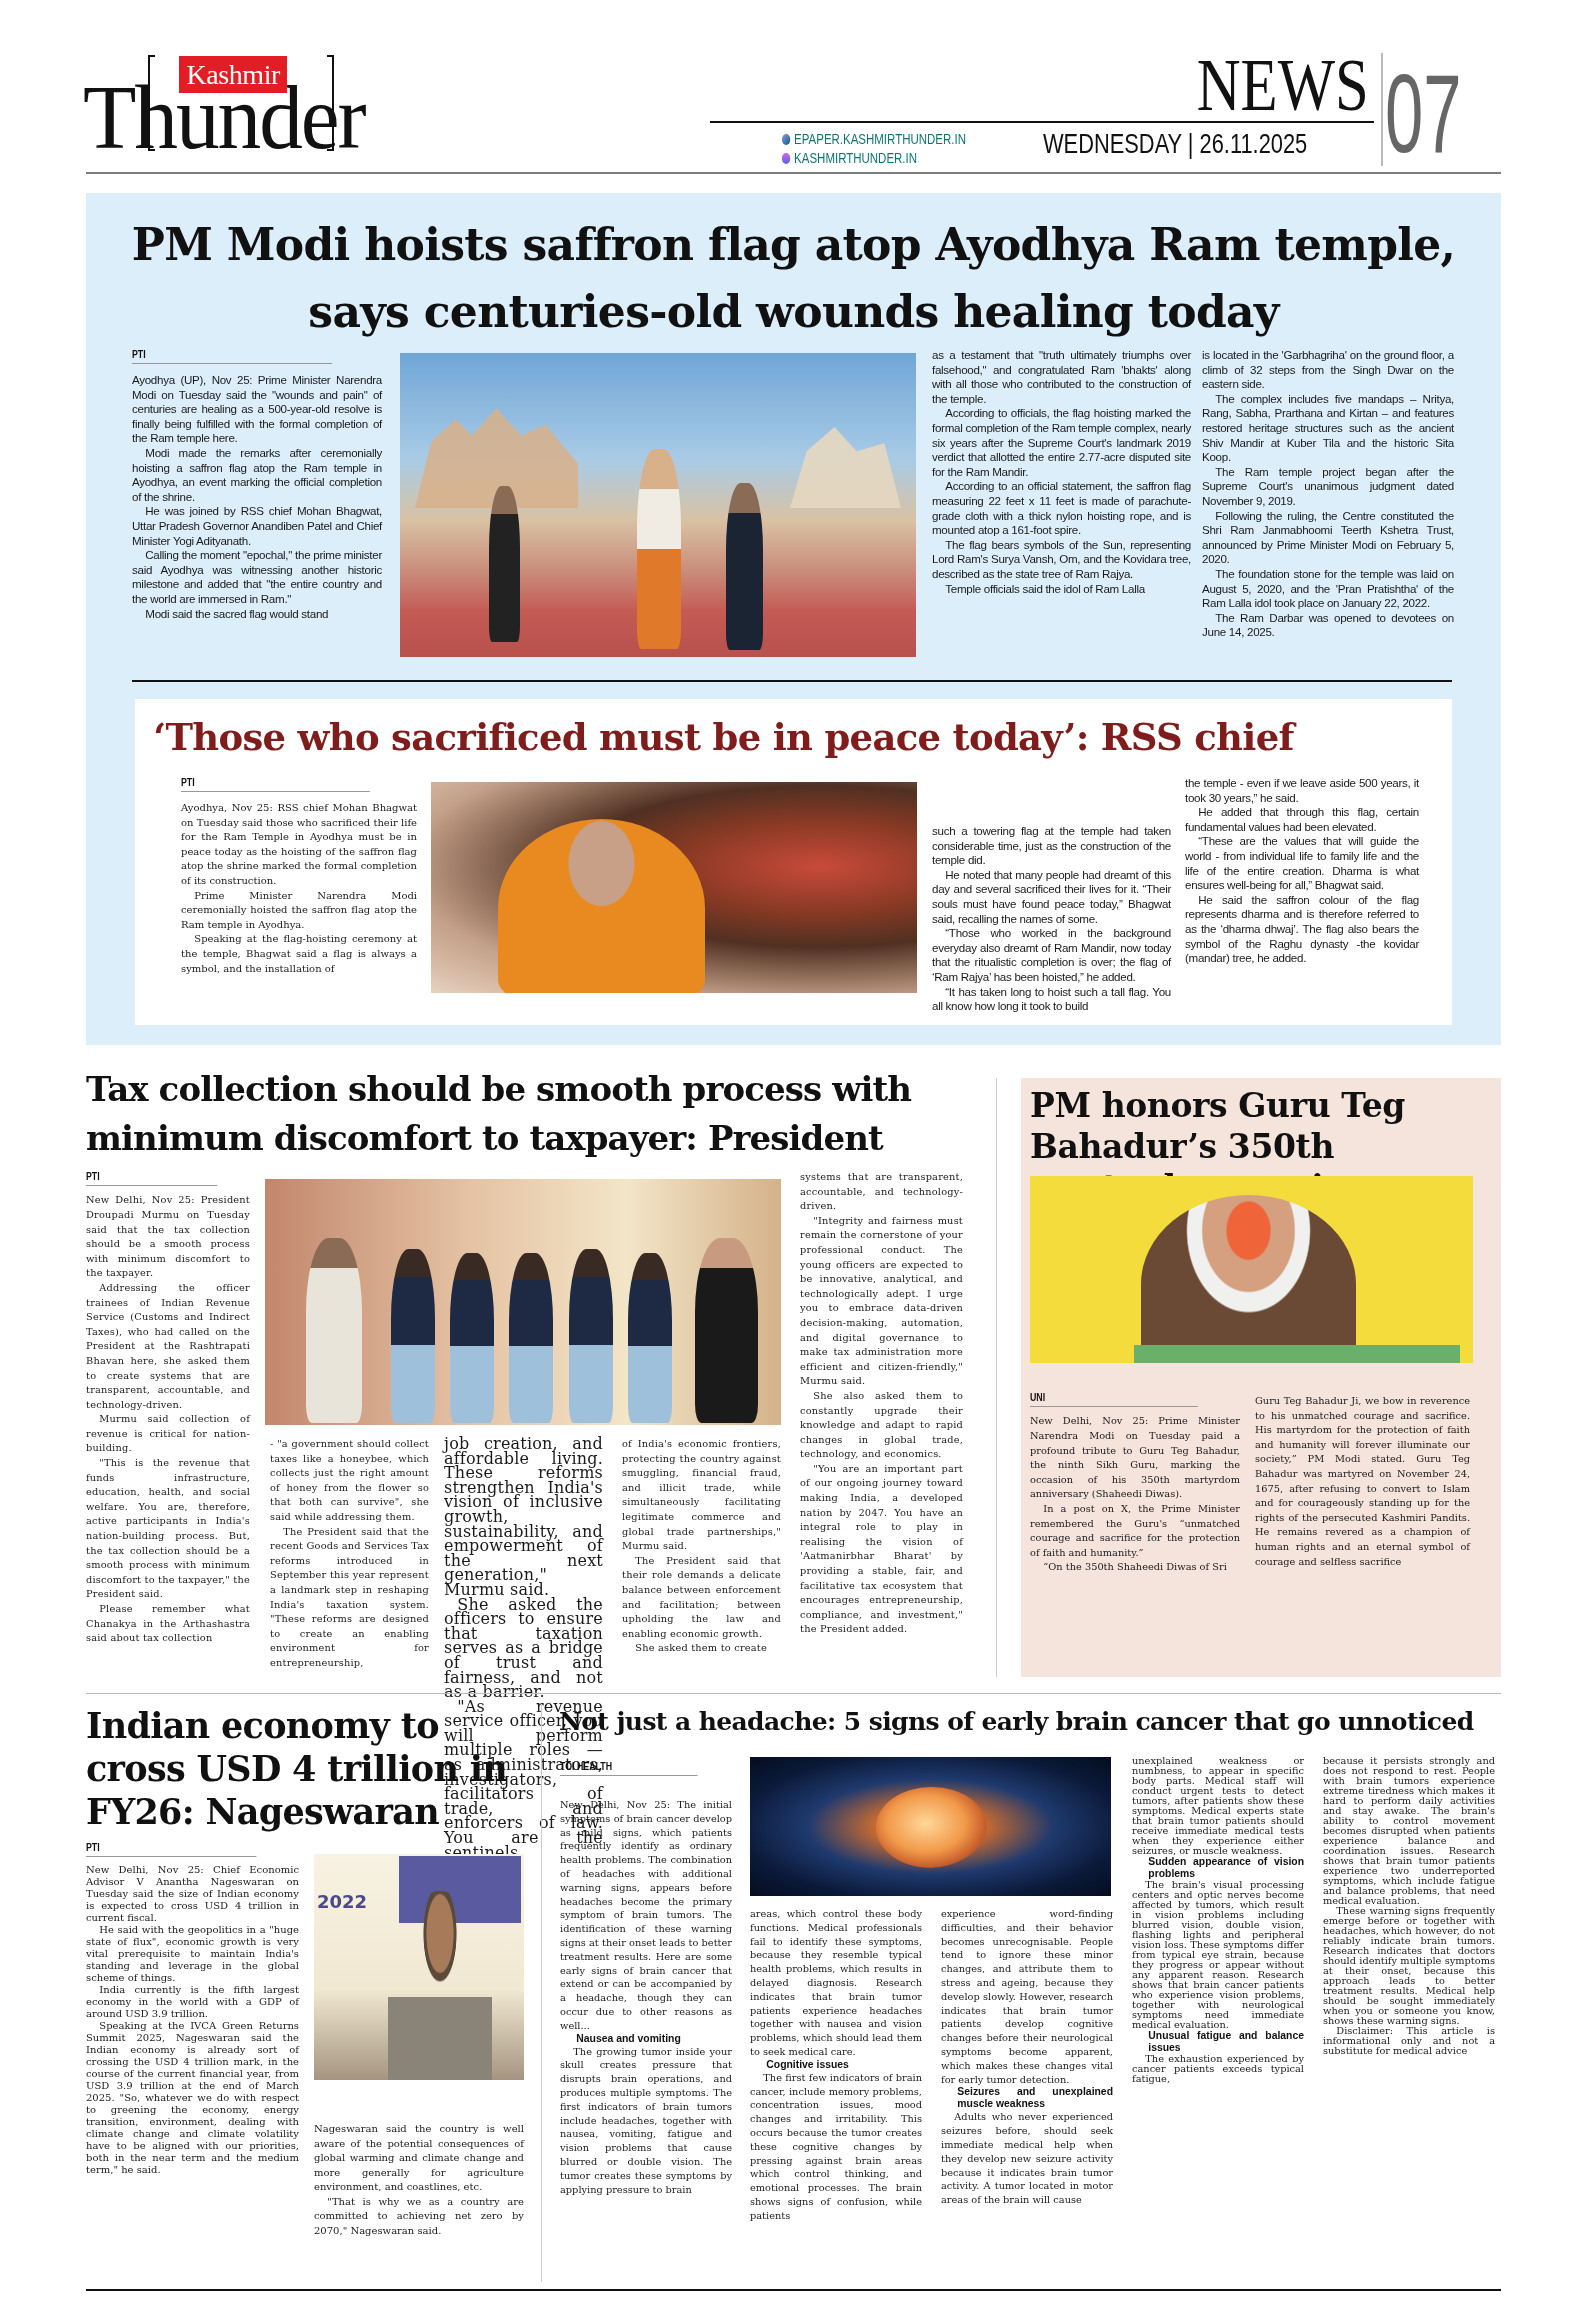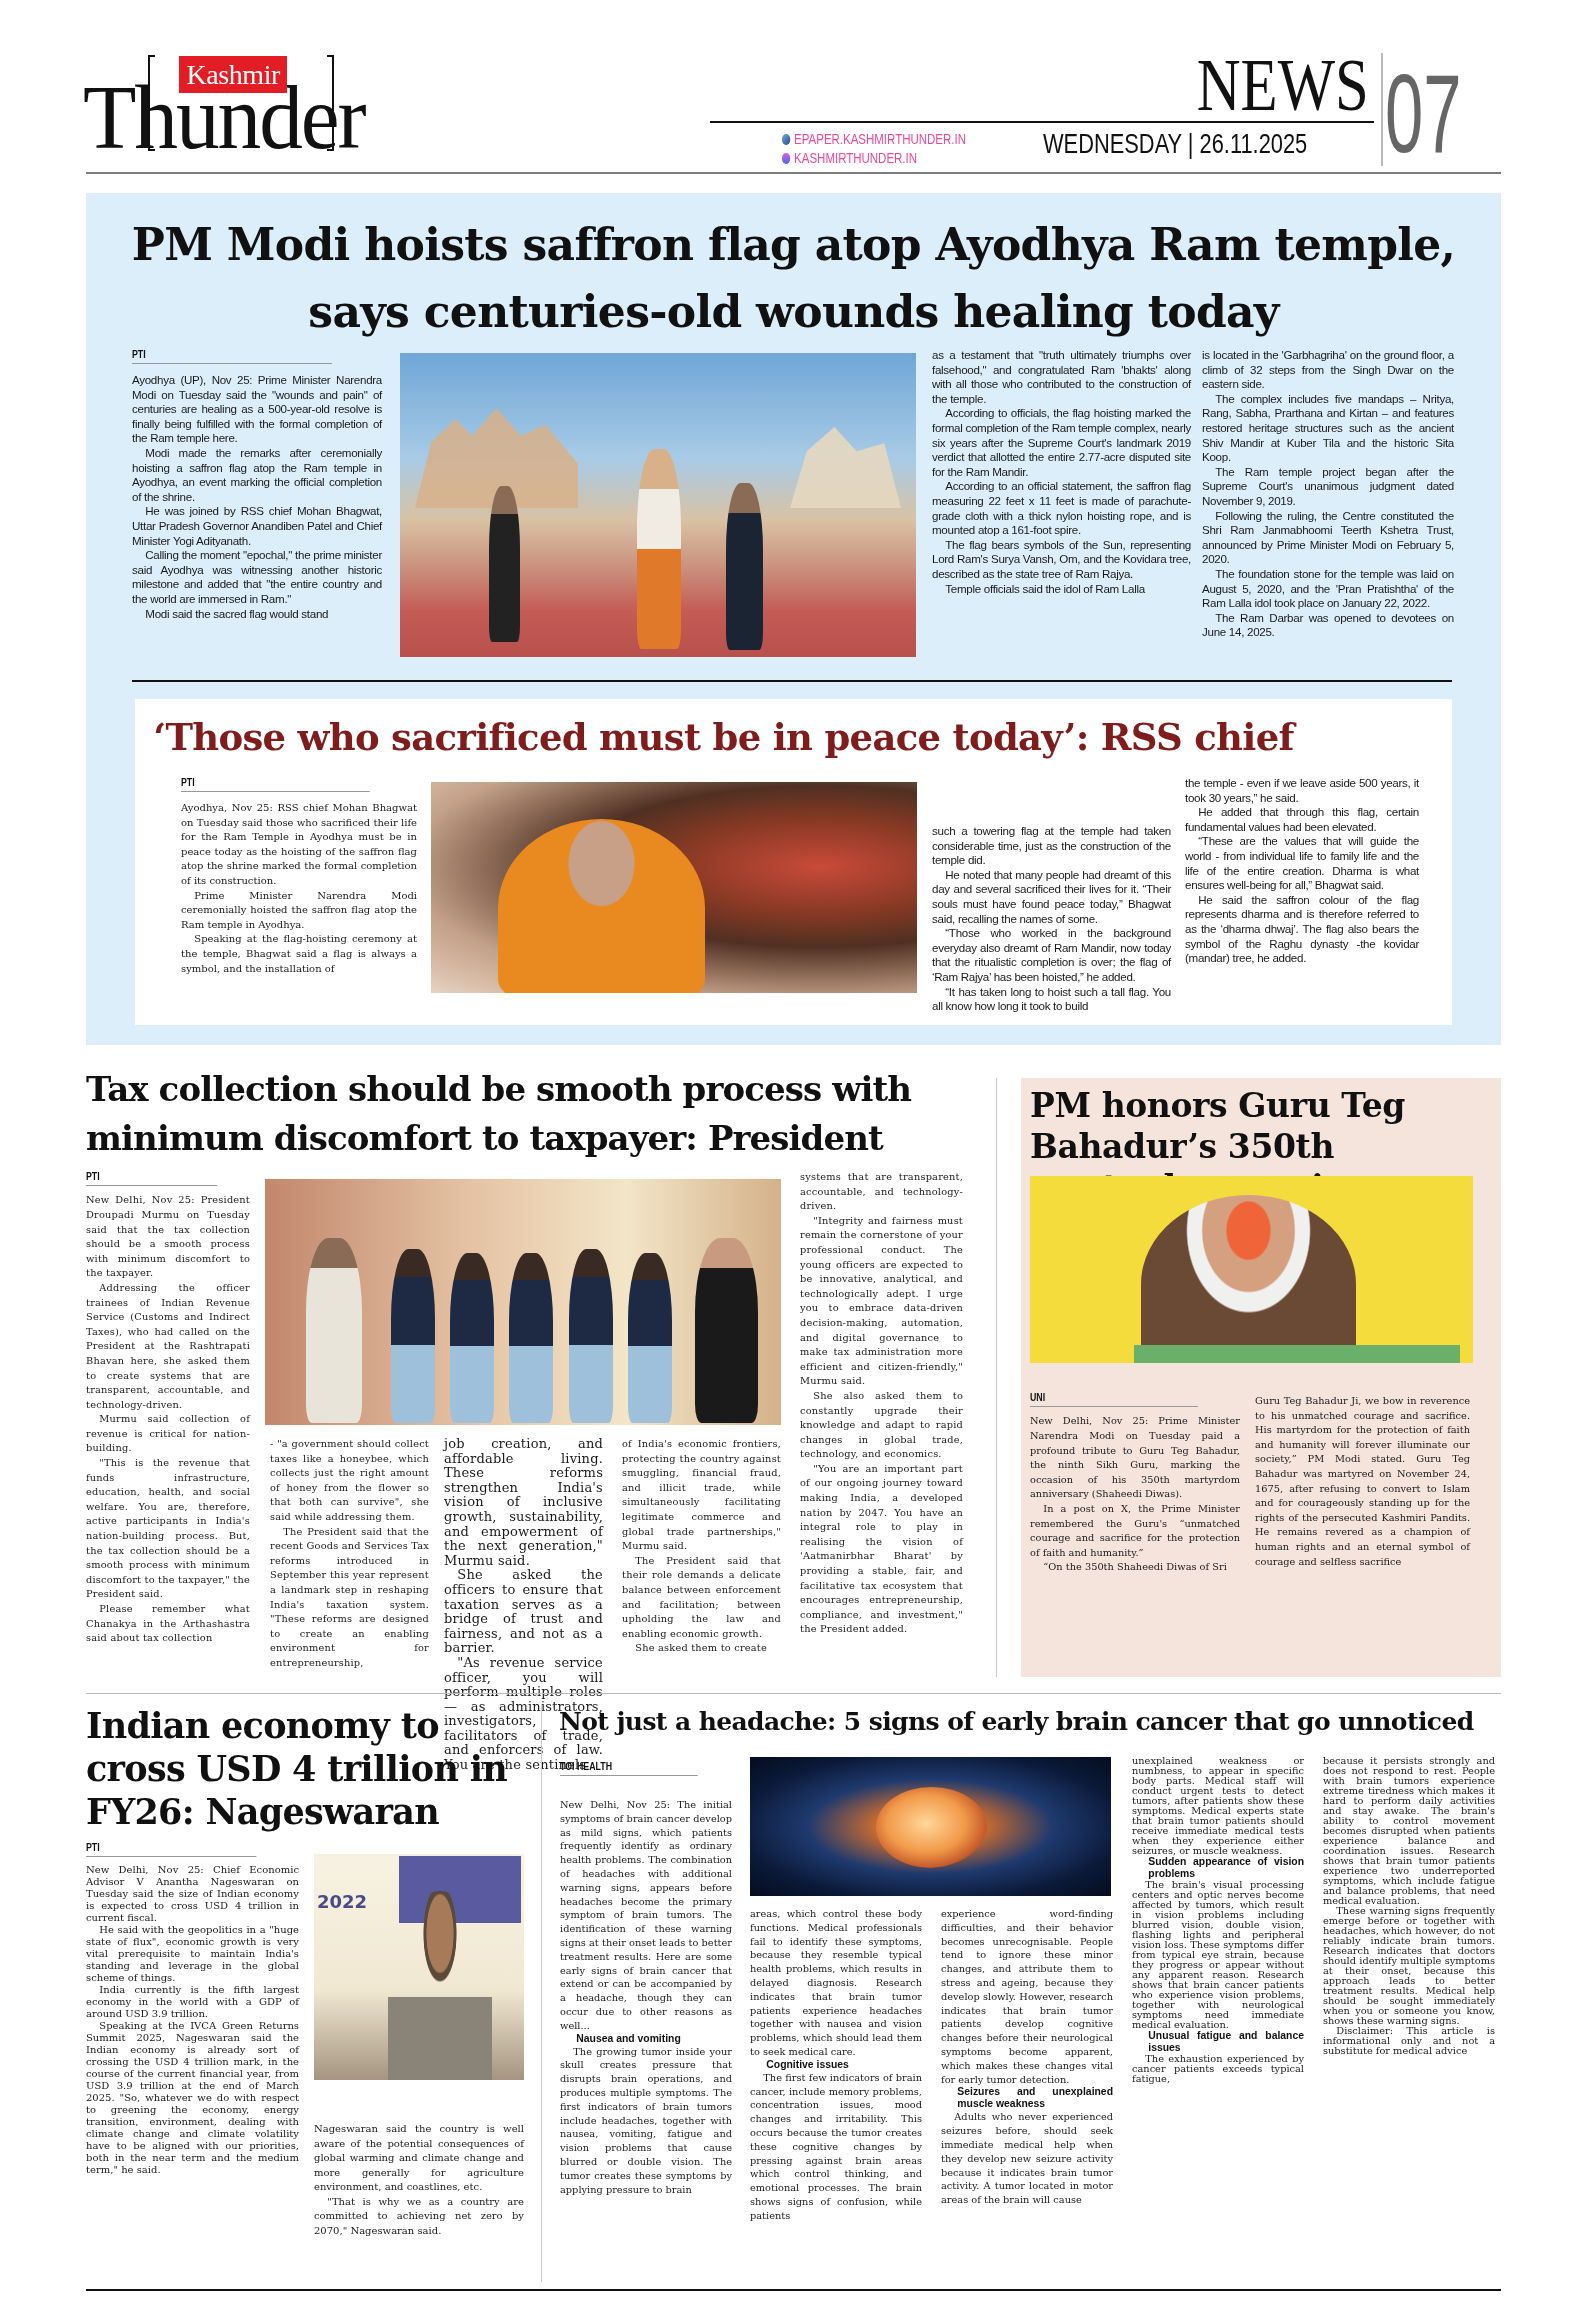--- a/index.html
+++ b/index.html
@@ -15,21 +15,21 @@
   .mast-bracket.r { left: 244px; border-left: none; }
   .mast-kashmir { position: absolute; left: 96px; top: 3.7px; background: #e21d26; color: #fff;
     font-family: "Liberation Serif", serif; font-size: 28px; padding: 0 7.4px; line-height: 37px; letter-spacing: -0.4px; }
   .mast-thunder { position: absolute; left: 0; top: 21px; font-family: "Liberation Serif", serif;
     font-size: 92px; line-height: 89px; letter-spacing: -2.2px; transform: scaleX(0.95); transform-origin: left; color: #111; }
 
   .mast-news { right: 215px; top: 52px; font-family: "Liberation Serif", serif; font-size: 74px; line-height: 67px; color: #111; transform: scaleX(0.82); transform-origin: right; }
   .mast-rule { left: 710px; top: 121px; width: 664px; height: 2.2px; background: #111; }
   .mast-vrule { left: 1381px; top: 53px; width: 1.5px; height: 113px; background: #bbb; }
   .mast-page { left: 1385px; top: 59px; font-family: "Liberation Sans", sans-serif; font-size: 111px; line-height: 111px; color: #666; transform: scaleX(0.62); transform-origin: left; font-weight: 300; }
-  .mast-links { left: 782px; top: 130px; font-family: "Liberation Sans", sans-serif; font-size: 14px; color: #ec4899; line-height: 19px; }
+  .mast-links { left: 782px; top: 130px; font-family: "Liberation Sans", sans-serif; font-size: 14px; color: #0f766e; line-height: 19px; }
   .mast-links div { display: flex; align-items: center; gap: 4.4px; transform: scaleX(0.82); transform-origin: left; }
   .dot-icon { width: 10.4px; height: 10.4px; border-radius: 50%; display: inline-block; }
   .dot-icon.blue { background: linear-gradient(135deg, #7aa8d8, #1d4f8a); }
   .dot-icon.violet { background: linear-gradient(180deg, #d860e8, #4b6be0); }
   .mast-date { left: 1043px; top: 127px; font-family: "Liberation Sans", sans-serif; font-size: 28px; line-height: 33px; color: #111; transform: scaleX(0.78); transform-origin: left; white-space: nowrap; }
   .mast-bottom-rule { left: 86px; top: 172px; width: 1415px; height: 2.2px; background: #7d7d7d; }
 
   
   .lead-panel { left: 86px; top: 193px; width: 1415px; height: 852px; background: #dceefa; }
   .lead-headline { left: 86px; top: 211px; width: 1415px; text-align: center; font-family: "DejaVu Serif", serif; font-weight: bold; font-size: 44px; line-height: 67px; color: #111; letter-spacing: -0.7px; }
@@ -196,21 +196,21 @@
   <div class="figure" style="left:363px; top:74px; width:44px; height:170px; background:linear-gradient(180deg,#3a2a24 0 16%,#1e2a44 16% 55%,#9fc0db 55% 100%);"></div>
   <div class="figure" style="left:430px; top:59px; width:63px; height:185px; background:linear-gradient(180deg,#c89a80 0 16%,#1a1a1a 16% 100%);"></div>
 </div>
 <div class="col" style="left:270px; top:1437px; width:159px;">
   <div class="body-text" style="font-size:9.8px; letter-spacing:0.2px;">
       <p>- "a government should collect taxes like a honeybee, which collects just the right amount of honey from the flower so that both can survive", she said while addressing them.</p>
       <p>The President said that the recent Goods and Services Tax reforms introduced in September this year represent a landmark step in reshaping India's taxation system. "These reforms are designed to create an enabling environment for entrepreneurship,</p>
     </div>
 </div>
 <div class="col" style="left:444px; top:1437px; width:159px;">
-  <div class="body-text" style="font-size:13px; letter-spacing:0.2px;">
+  <div class="body-text" style="font-size:16px; letter-spacing:0.2px;">
       <p>job creation, and affordable living. These reforms strengthen India's vision of inclusive growth, sustainability, and empowerment of the next generation," Murmu said.</p>
       <p>She asked the officers to ensure that taxation serves as a bridge of trust and fairness, and not as a barrier.</p>
       <p>"As revenue service officer, you will perform multiple roles — as administrators, investigators, facilitators of trade, and enforcers of law. You are the sentinels</p>
     </div>
 </div>
 <div class="col" style="left:622px; top:1437px; width:159px;">
   <div class="body-text" style="font-size:9.8px; letter-spacing:0.2px;">
       <p>of India's economic frontiers, protecting the country against smuggling, financial fraud, and illicit trade, while simultaneously facilitating legitimate commerce and global trade partnerships," Murmu said.</p>
       <p>The President said that their role demands a delicate balance between enforcement and facilitation; between upholding the law and enabling economic growth.</p>
       <p>She asked them to create</p>

